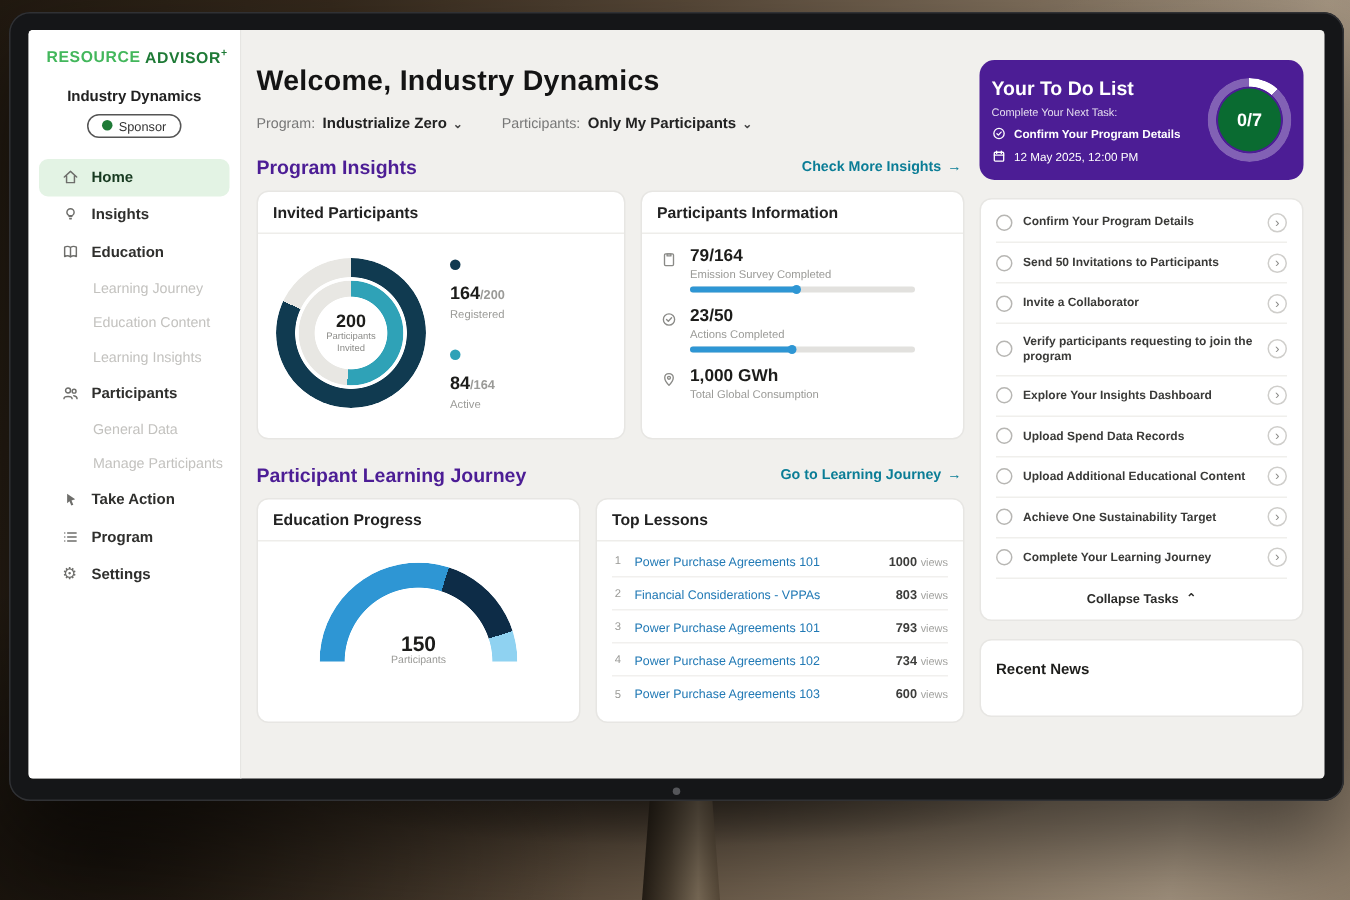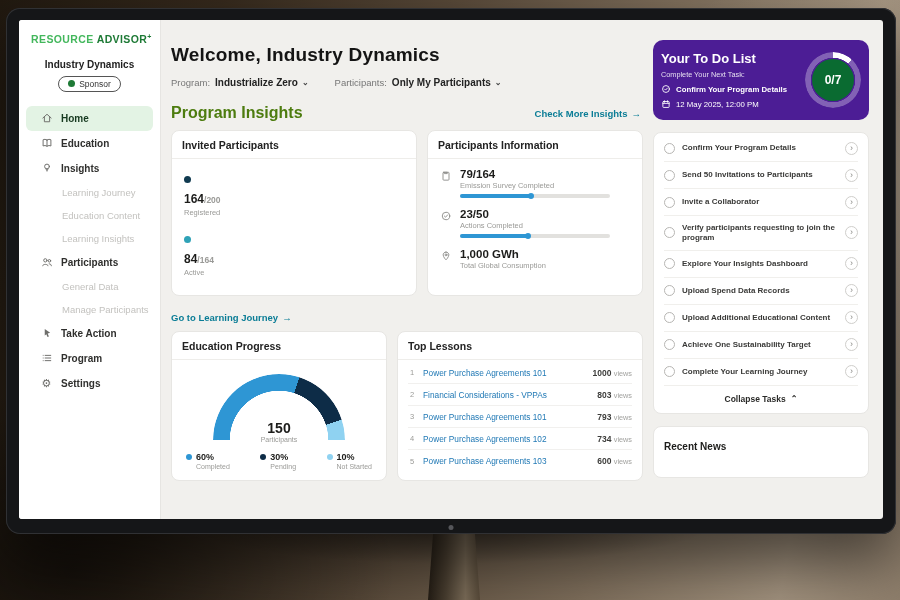--- a/index.html
+++ b/index.html
@@ -48,21 +48,21 @@
 
   
   .main { position:absolute; left:142px; top:0; bottom:0; width:482px; padding-left:10px; }
   .welcome { margin-top:24px; font-size:19px; font-weight:700; color:#141414; letter-spacing:.2px; }
   .filters { margin-top:11px; display:flex; align-items:center; gap:26px; }
   .f-group { display:flex; align-items:center; gap:5px; }
   .f-label { font-size:9.5px; color:#777; }
   .f-value { display:flex; align-items:center; gap:4px; font-size:10px; font-weight:700; color:#222; cursor:pointer; }
   .chev { font-size:8px; color:#444; line-height:1; }
   .sec-row { margin-top:16px; display:flex; align-items:center; justify-content:space-between; padding-right:2px; }
-  .sec-row h2 { font-size:16px; font-weight:700; color:#4d7c0f; }
+  .sec-row h2 { font-size:13px; font-weight:700; color:#4c1d95; }
   .sec-link { font-size:9.5px; font-weight:700; color:#0b7d96; text-decoration:none; display:flex; align-items:center; gap:4px; cursor:pointer; }
   .cards-row { margin-top:8px; display:flex; gap:10px; }
   .card { background:#fff; border:1px solid #e7e6e3; border-radius:8px; overflow:hidden; }
   .card-title { font-size:10.5px; font-weight:700; color:#222; padding:8px 10px 7px; border-bottom:1px solid #eeedea; }
 
   .card.invited { width:246px; height:166px; }
   .donut-wrap { display:flex; align-items:center; gap:16px; padding:14px 12px; }
   .donut { position:relative; width:100px; height:100px; flex:0 0 auto; }
   .ring { position:absolute; border-radius:50%; }
   .ring.outer { inset:0;
@@ -173,33 +173,33 @@
             <span class="nav-ic">
                 <svg viewBox="0 0 16 16">
                   <path d="M2.5 8 8 3l5.5 5M4.5 7v6h7V7"></path>
                 </svg>
               </span>
             <span class="nav-label">Home</span>
           </div>
           <div class="nav-item">
             <span class="nav-ic">
                 <svg viewBox="0 0 16 16">
-                  <path d="M8 4C6.5 2.9 4.2 2.9 2.8 3.7V12c1.4-.8 3.7-.8 5.2.4 1.5-1.2 3.8-1.2 5.2-.4V3.7C11.8 2.9 9.5 2.9 8 4zM8 4v8.4"></path>
-                </svg>
-              </span>
-            <span class="nav-label">Education</span>
-          </div>
-          <div class="nav-item">
-            <span class="nav-ic">
-                <svg viewBox="0 0 16 16">
                   <circle cx="8" cy="6" r="3.2"></circle>
                   <path d="M6.8 9.7h2.4M7.3 11.7h1.4"></path>
                 </svg>
               </span>
             <span class="nav-label">Insights</span>
+          </div>
+          <div class="nav-item">
+            <span class="nav-ic">
+                <svg viewBox="0 0 16 16">
+                  <path d="M8 4C6.5 2.9 4.2 2.9 2.8 3.7V12c1.4-.8 3.7-.8 5.2.4 1.5-1.2 3.8-1.2 5.2-.4V3.7C11.8 2.9 9.5 2.9 8 4zM8 4v8.4"></path>
+                </svg>
+              </span>
+            <span class="nav-label">Education</span>
           </div>
           <div class="nav-item sub">
             <span class="nav-label">Learning Journey</span>
           </div>
           <div class="nav-item sub">
             <span class="nav-label">Education Content</span>
           </div>
           <div class="nav-item sub">
             <span class="nav-label">Learning Insights</span>
           </div>
@@ -269,20 +269,28 @@
             <span>Check More Insights</span>
               <span>→</span>
           </a>
         </div>
 
         <div class="cards-row">
 
           <section class="card invited">
             <div class="card-title">Invited Participants</div>
             <div class="donut-wrap">
+              <div class="donut">
+                <div class="ring outer" style="background: conic-gradient(rgb(16, 58, 80) 0deg, rgb(16, 58, 80) 295.2deg, rgb(232, 231, 227) 295.2deg, rgb(232, 231, 227) 360deg);"></div>
+                <div class="ring inner" style="background: conic-gradient(rgb(47, 162, 183) 0deg, rgb(47, 162, 183) 184.39deg, rgb(232, 231, 227) 184.39deg, rgb(232, 231, 227) 360deg);"></div>
+                <div class="donut-center">
+                  <div class="dc-val">200</div>
+                  <div class="dc-label">Participants Invited</div>
+                </div>
+              </div>
               <div class="legend">
                 <div class="leg-item">
                   <span class="dot" style="background: rgb(16, 58, 80);"></span>
                   <div>
                     <span class="leg-val">164</span><span class="leg-total">/200</span>
                     <div class="leg-label">Registered</div>
                   </div>
                 </div>
                 <div class="leg-item">
                   <span class="dot" style="background: rgb(47, 162, 183);"></span>
@@ -332,60 +340,38 @@
                 <div>
                   <div class="stat-val">1,000 GWh</div>
                   <div class="stat-label">Total Global Consumption</div>
                 </div>
               </div>
             </div>
           </section>
         </div>
 
         <div class="sec-row">
+          <h2>Participant Learning Journey</h2>
           <a class="sec-link">
             <span>Go to Learning Journey</span>
               <span>→</span>
           </a>
         </div>
 
         <div class="cards-row">
 
           <section class="card edu">
             <div class="card-title">Education Progress</div>
             <div class="gauge-wrap">
               <div class="gauge">
                   <div class="gauge-circle" style="background: conic-gradient(from 270deg, rgb(46, 150, 212) 0deg, rgb(46, 150, 212) 108deg, rgb(13, 44, 71) 108deg, rgb(13, 44, 71) 162deg, rgb(143, 210, 241) 162deg, rgb(143, 210, 241) 180deg, transparent 180deg, transparent 360deg);"></div>
                 </div>
               <div class="gauge-center">
                 <div class="gc-val">150</div>
                 <div class="gc-label">Participants</div>
-              </div>
-            </div>
-            <div class="gauge-legend">
-              <div>
-                <div class="gl-top">
-                    <span class="dot" style="background: rgb(46, 150, 212);"></span>
-                    <span class="gl-val">60%</span>
-                  </div>
-                <div class="gl-label">Completed</div>
-              </div>
-              <div>
-                <div class="gl-top">
-                    <span class="dot" style="background: rgb(13, 44, 71);"></span>
-                    <span class="gl-val">30%</span>
-                  </div>
-                <div class="gl-label">Pending</div>
-              </div>
-              <div>
-                <div class="gl-top">
-                    <span class="dot" style="background: rgb(143, 210, 241);"></span>
-                    <span class="gl-val">10%</span>
-                  </div>
-                <div class="gl-label">Not Started</div>
               </div>
             </div>
           </section>
 
           <section class="card lessons">
             <div class="card-title">Top Lessons</div>
             <div class="lesson-rows">
               <div class="lesson-row">
                 <span class="l-rank">1</span>
                 <a class="l-title">Power Purchase Agreements 101</a>

